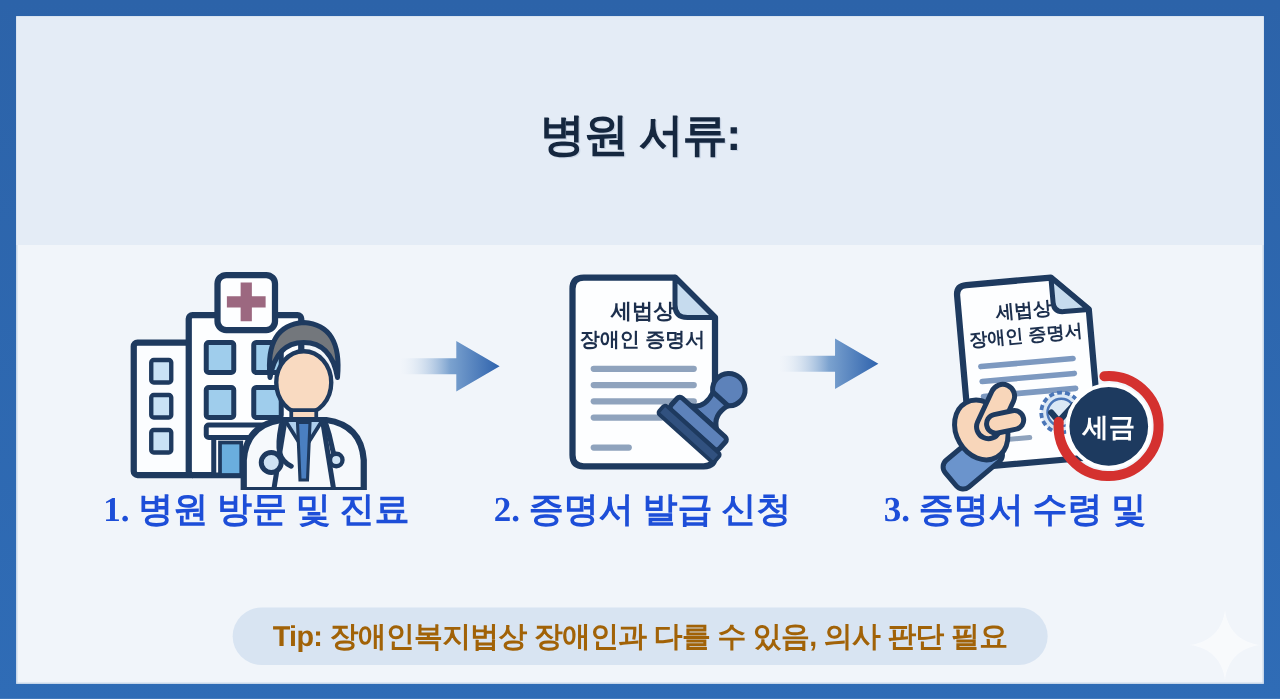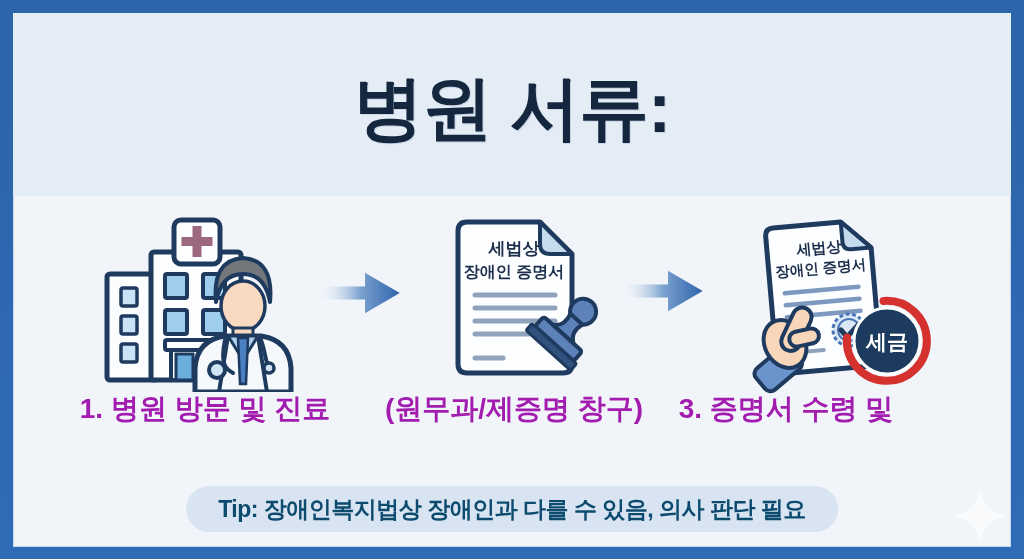--- a/index.html
+++ b/index.html
@@ -14,41 +14,42 @@
     background:#f1f5fa;overflow:hidden;
     box-shadow:inset 0 0 0 1px #c9d9ea;
   }
   .title-band{
     position:absolute;left:0;top:0;right:0;height:183px;
     background:#e4ecf6;
     display:flex;flex-direction:column;align-items:center;justify-content:center;
     padding-top:6px;box-sizing:border-box;
   }
   .title-line{
-    color:#15273f;font-weight:800;font-size:70px;line-height:74px;
+    color:#15273f;font-weight:800;font-size:36px;line-height:74px;
     letter-spacing:-1px;text-align:center;white-space:nowrap;
     text-shadow:1px 1px 0 rgba(180,195,215,.55);
   }
   .illus{position:absolute;}
   .arrow{position:absolute;}
   .step-label{
     position:absolute;top:378px;width:330px;text-align:center;
-    color:#a21caf;font-weight:800;font-size:28px;line-height:35px;
+    color:#1d4ed8;font-weight:800;font-size:28px;line-height:35px;
     white-space:nowrap;
+    font-family:Liberation Serif, serif;
   }
   .label-1{left:27px;}
   .label-2{left:336px;}
-  .label-3{left:608px;}
+  .label-3{left:634px;}
   .tip-pill{
     position:absolute;top:473px;left:50%;transform:translateX(-50%);
     height:46px;border-radius:23px;background:#d8e4f2;
     display:flex;align-items:center;padding:0 32px;white-space:nowrap;
   }
   .tip-text{
-    color:#0c4a6e;font-weight:700;font-size:23px;letter-spacing:-0.5px;
+    color:#a16207;font-weight:700;font-size:23px;letter-spacing:-0.5px;
   }
   .sparkle{position:absolute;left:939px;top:475px;width:56px;height:56px;opacity:.55;}
   svg text{font-family:"Liberation Sans","DejaVu Sans",sans-serif;font-weight:800;}
 </style>
 </head>
 <body>
 
 <div class="frame">
   <div class="panel">
 
@@ -149,21 +150,21 @@
       <rect x="62" y="120" width="30" height="15" rx="7.5" transform="rotate(-12 77 127)" fill="#f8d6ba" stroke="#1e3a5f" stroke-width="4"></rect>
       <path d="M156.5,91 A40,40 0 1 1 120,127.5" stroke="#d4312f" stroke-width="8" fill="none" stroke-linecap="round"></path>
       <circle cx="160" cy="131" r="33" fill="#1d3a5f" stroke="#ffffff" stroke-width="3"></circle>
       <text x="160" y="139" text-anchor="middle" font-size="21" fill="#ffffff">세금</text>
     </svg>
 
     <div class="step-label label-1">
       <div>1. 병원 방문 및 진료</div>
     </div>
     <div class="step-label label-2">
-      <div>(원무과/제증명 창구)</div>
+      <div>2. 증명서 발급 신청</div>
     </div>
     <div class="step-label label-3">
       <div>3. 증명서 수령 및</div>
     </div>
 
     <div class="tip-pill">
       <span class="tip-text">Tip: 장애인복지법상 장애인과 다를 수 있음, 의사 판단 필요</span>
     </div>
 
     <svg class="sparkle" viewBox="0 0 56 56" aria-hidden="true">

